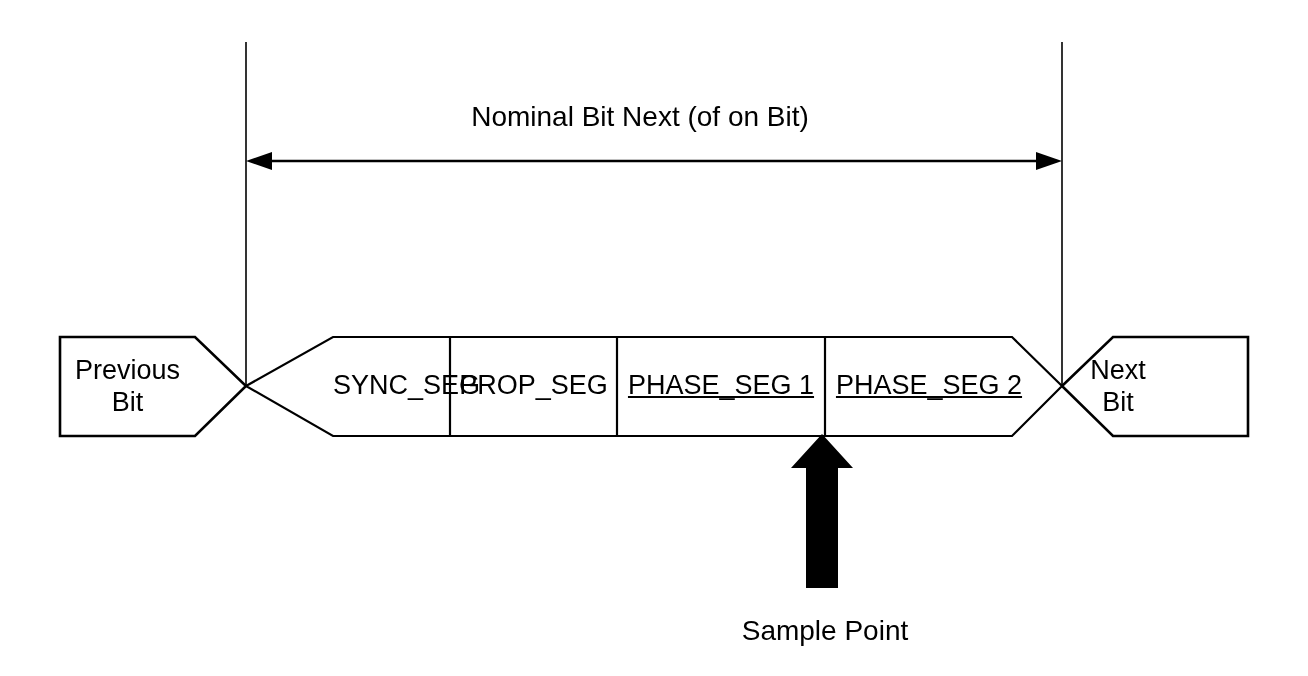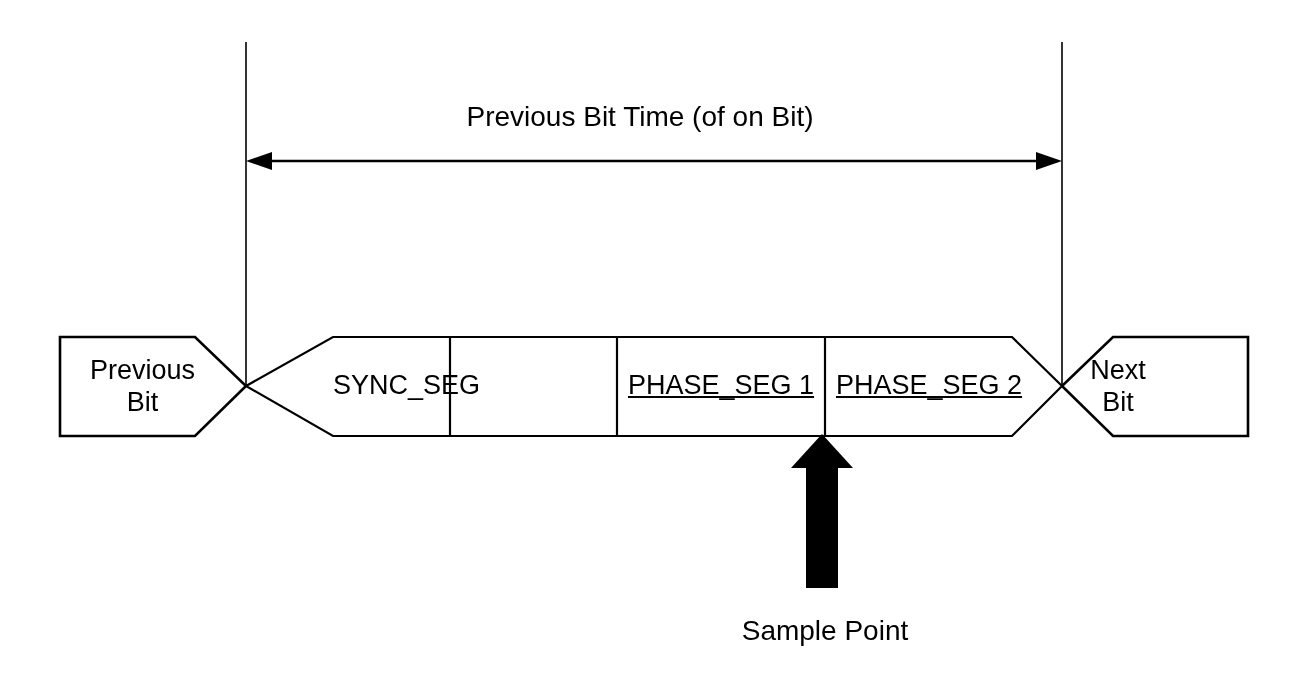--- a/index.html
+++ b/index.html
@@ -48,21 +48,21 @@
     font-size: 28px;
   }
   .seg-label {
     top: 370px;
     font-size: 27px;
   }
   .bit-label {
     top: 355px;
     font-size: 27px;
   }
-  #prev-bit-label { left: 44px;  width: 135px; padding-left: 31px; }
+  #prev-bit-label { left: 60px;  width: 135px; }
   #next-bit-label { left: 1050px; width: 136px; }
   #sync-seg-label   { left: 333px;  width: 117px; }
   #prop-seg-label   { left: 450px;  width: 167px; }
   #phase-seg-1-label{ left: 617px;  width: 208px; text-decoration: underline; }
   #phase-seg-2-label{ left: 825px;  width: 208px; text-decoration: underline; }
 </style>
 </head>
 <body>
 
 <div id="canvas">
@@ -84,30 +84,31 @@
 
     <polygon points="246,386 333,337 1012,337 1062,386 1012,436 333,436" fill="#ffffff" stroke="#000000" stroke-width="2.2" stroke-linejoin="miter"></polygon>
 
     <line x1="450" y1="337" x2="450" y2="436" stroke="#000000" stroke-width="2.2"></line>
     <line x1="617" y1="337" x2="617" y2="436" stroke="#000000" stroke-width="2.2"></line>
     <line x1="825" y1="337" x2="825" y2="436" stroke="#000000" stroke-width="2.2"></line>
 
     <polygon points="822,434 853,468 838,468 838,588 806,588 806,468 791,468" fill="#000000" stroke="none"></polygon>
   </svg>
 
-  <div class="lbl" id="title-label">Previous Bit Time (of on Bit)</div>
+  <div class="lbl" id="title-label">Nominal Bit Next (of on Bit)</div>
 
   <div class="lbl bit-label" id="prev-bit-label">Previous
 Bit</div>
 
   <div class="lbl bit-label" id="next-bit-label">Next
 Bit</div>
 
   <div class="lbl seg-label" id="sync-seg-label">SYNC_SEG</div>
 
+  <div class="lbl seg-label" id="prop-seg-label">PROP_SEG</div>
 
   <div class="lbl seg-label" id="phase-seg-1-label">PHASE_SEG 1</div>
 
   <div class="lbl seg-label" id="phase-seg-2-label">PHASE_SEG 2</div>
 
   <div class="lbl" id="sample-point-label">Sample Point</div>
 
 </div>
 
 </body></html>

